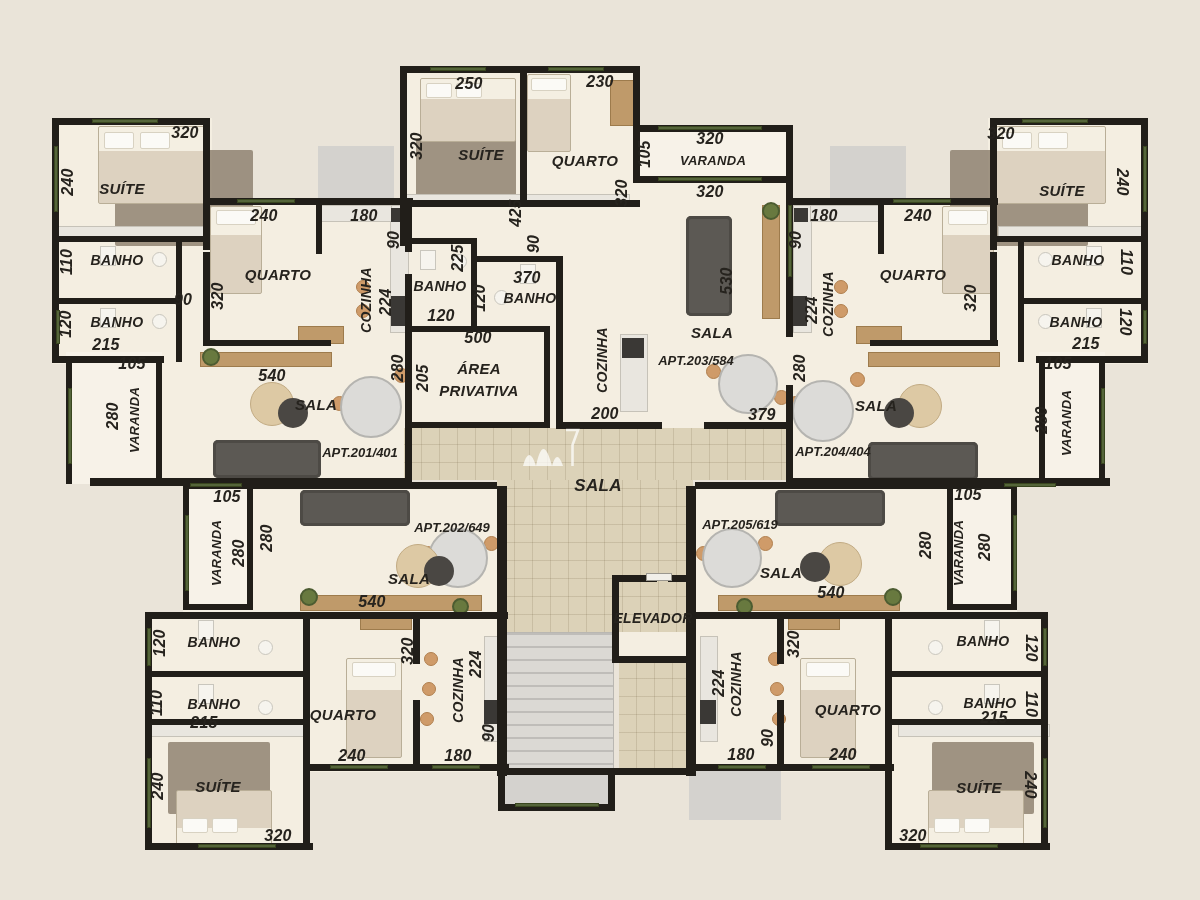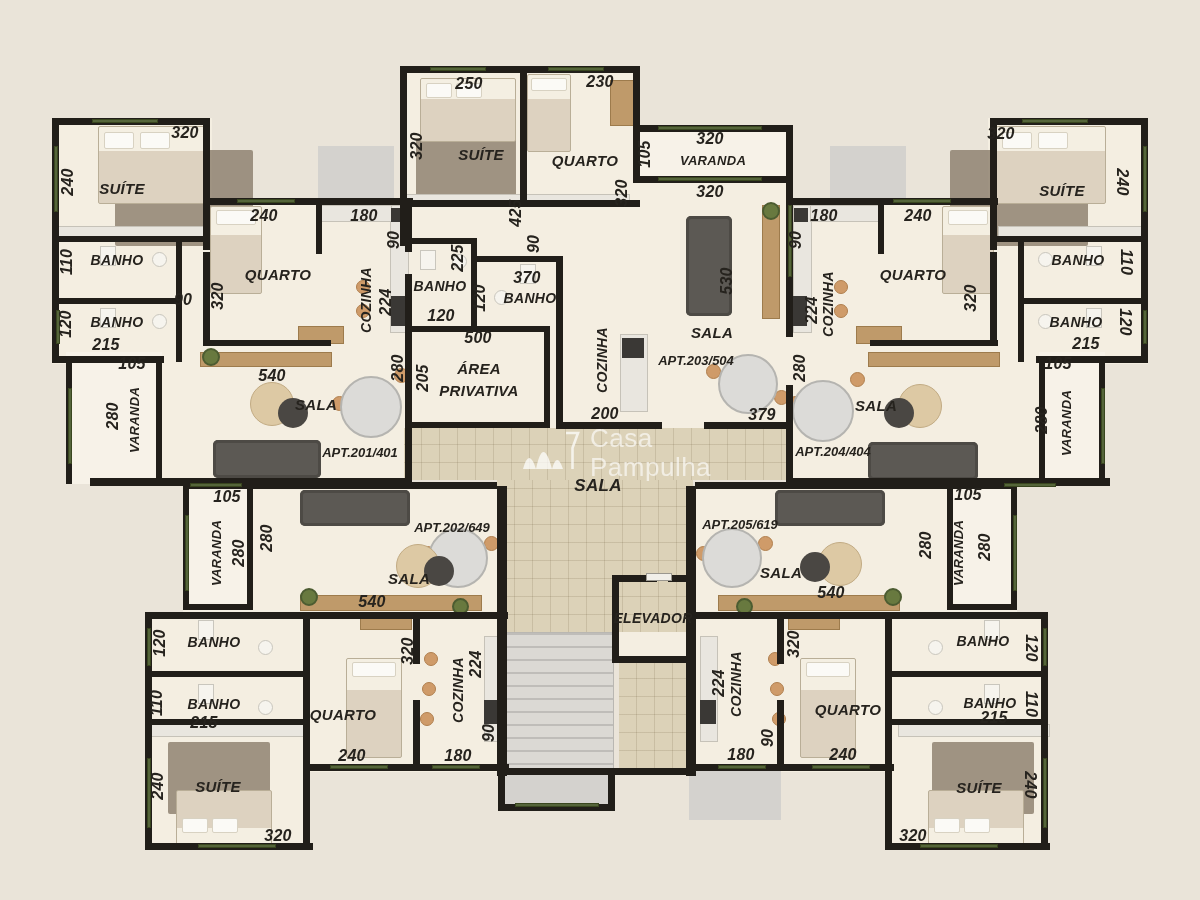--- a/index.html
+++ b/index.html
@@ -358,21 +358,21 @@
       <div class="lbl dim" style="left: 534px; top: 244px; transform: translate(-50%, -50%) rotate(-90deg);">90</div>
       <div class="lbl dim" style="left: 527px; top: 278px; transform: translate(-50%, -50%);">370</div>
       <div class="lbl room" style="left: 530px; top: 298px; font-size: 14px; transform: translate(-50%, -50%);">BANHO</div>
       <div class="lbl dim" style="left: 480px; top: 298px; transform: translate(-50%, -50%) rotate(-90deg);">120</div>
       <div class="lbl dim" style="left: 645px; top: 154px; transform: translate(-50%, -50%) rotate(-90deg);">105</div>
       <div class="lbl dim" style="left: 710px; top: 139px; transform: translate(-50%, -50%);">320</div>
       <div class="lbl room" style="left: 713px; top: 160px; font-size: 13px; transform: translate(-50%, -50%);">VARANDA</div>
       <div class="lbl dim" style="left: 710px; top: 192px; transform: translate(-50%, -50%);">320</div>
       <div class="lbl dim" style="left: 727px; top: 281px; transform: translate(-50%, -50%) rotate(-90deg);">530</div>
       <div class="lbl room" style="left: 712px; top: 332px; transform: translate(-50%, -50%);">SALA</div>
-      <div class="lbl apt" style="left: 696px; top: 360px; transform: translate(-50%, -50%);">APT.203/504</div>
+      <div class="lbl apt" style="left: 696px; top: 360px; transform: translate(-50%, -50%);">APT.203/584</div>
       <div class="lbl room" style="left: 602px; top: 360px; font-size: 14px; transform: translate(-50%, -50%) rotate(-90deg);">COZINHA</div>
       <div class="lbl dim" style="left: 605px; top: 414px; transform: translate(-50%, -50%);">200</div>
       <div class="lbl dim" style="left: 762px; top: 415px; transform: translate(-50%, -50%);">379</div>
       <div class="lbl dim" style="left: 824px; top: 216px; transform: translate(-50%, -50%);">180</div>
       <div class="lbl dim" style="left: 796px; top: 240px; transform: translate(-50%, -50%) rotate(-90deg);">90</div>
       <div class="lbl room" style="left: 828px; top: 304px; font-size: 14px; transform: translate(-50%, -50%) rotate(-90deg);">COZINHA</div>
       <div class="lbl dim" style="left: 812px; top: 310px; transform: translate(-50%, -50%) rotate(-90deg);">224</div>
       <div class="lbl dim" style="left: 918px; top: 216px; transform: translate(-50%, -50%);">240</div>
       <div class="lbl room" style="left: 913px; top: 274px; transform: translate(-50%, -50%);">QUARTO</div>
       <div class="lbl dim" style="left: 971px; top: 298px; transform: translate(-50%, -50%) rotate(-90deg);">320</div>
@@ -437,18 +437,14 @@
       <div class="lbl dim" style="left: 1030px; top: 785px; transform: translate(-50%, -50%) rotate(90deg);">240</div>
       <div class="lbl dim" style="left: 913px; top: 836px; transform: translate(-50%, -50%);">320</div>
     </div>
   <div id="watermark">
     <span>
       <svg width="58" height="48" viewBox="0 0 58 48">
         <path d="M1 42 Q7 20 14 42 Q21 8 30 42 Q35 24 41 42 Z" fill="rgba(255,255,255,0.72)"></path>
         <path d="M44 6 h12 l-5.5 15 v21" stroke="rgba(255,255,255,0.72)" stroke-width="2.6" fill="none"></path>
       </svg>
     </span>
-    <span class="wm-text">
-      <span>Casa</span><br>
-      <span>Pampulha</span>
-    </span>
   </div>
 </div>
 
 </body></html>

